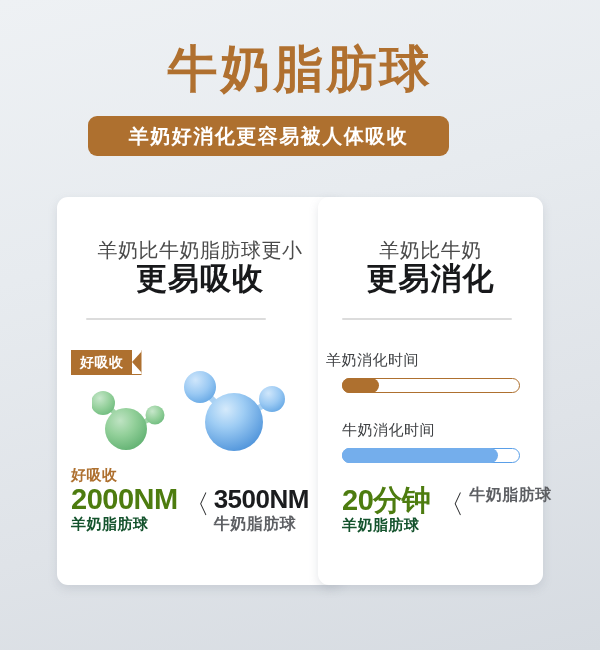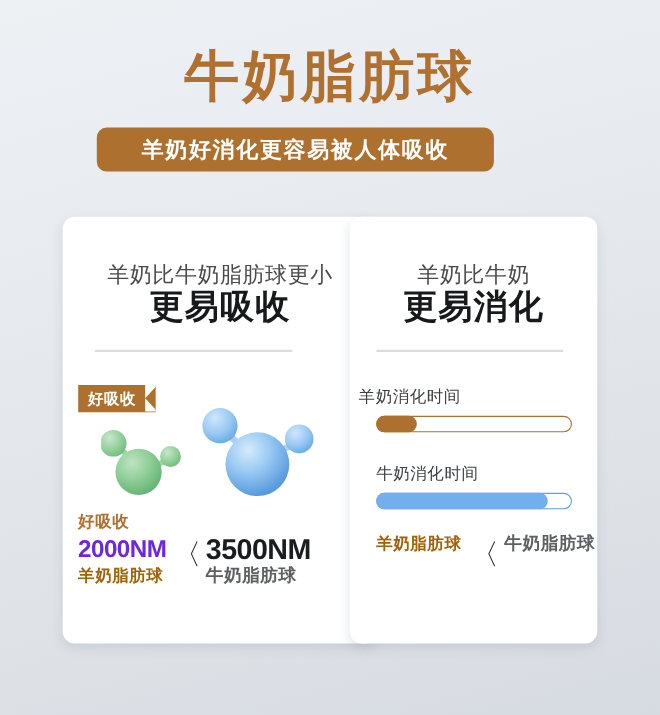--- a/index.html
+++ b/index.html
@@ -101,29 +101,29 @@
   .mol svg{display:block;}
 
   
   .cmp{position:absolute;display:flex;align-items:flex-start;}
   .cmp-col{display:flex;flex-direction:column;}
   .cmp-eyebrow{
     font-size:15px;font-weight:700;color:#ae702f;
     line-height:19px;letter-spacing:.5px;white-space:nowrap;
   }
   .cmp-big-brown{
-    font-size:22px;font-weight:700;color:#6d28d9;
+    font-size:29px;font-weight:700;color:#4d7c0f;
     line-height:30px;letter-spacing:-.5px;white-space:nowrap;
   }
   .cmp-big-dark{
     font-size:26px;font-weight:700;color:#1b1c1e;
     line-height:30px;letter-spacing:-.5px;white-space:nowrap;
   }
   .cmp-sub-brown{
-    font-size:15px;font-weight:700;color:#a16207;
+    font-size:15px;font-weight:700;color:#14532d;
     line-height:19px;letter-spacing:.5px;white-space:nowrap;
   }
   .cmp-sub-gray{
     font-size:16px;font-weight:700;color:#5d5f63;
     line-height:19px;letter-spacing:.5px;white-space:nowrap;
   }
   .lt-glyph{
     font-size:26px;color:#2b2c2e;font-weight:400;
     line-height:30px;
   }
@@ -246,20 +246,21 @@
       <div class="bar-fill brown" style="width:37px;"></div>
     </div>
 
     <div class="bar-label" style="left:24px;top:224px;">牛奶消化时间</div>
     <div class="bar-track blue" style="left:24px;top:251px;width:178px;">
       <div class="bar-fill blue" style="width:156px;"></div>
     </div>
 
     <div class="cmp" style="left:24px;top:288px;">
       <div class="cmp-col">
+        <span class="cmp-big-brown">20分钟</span>
         <span class="cmp-sub-brown">羊奶脂肪球</span>
       </div>
       <span class="lt-glyph" style="margin:4px 5px 0 8px;">〈</span>
       <div class="cmp-col">
         <span class="cmp-sub-gray">牛奶脂肪球</span>
       </div>
     </div>
   </div>
 
 </div>

